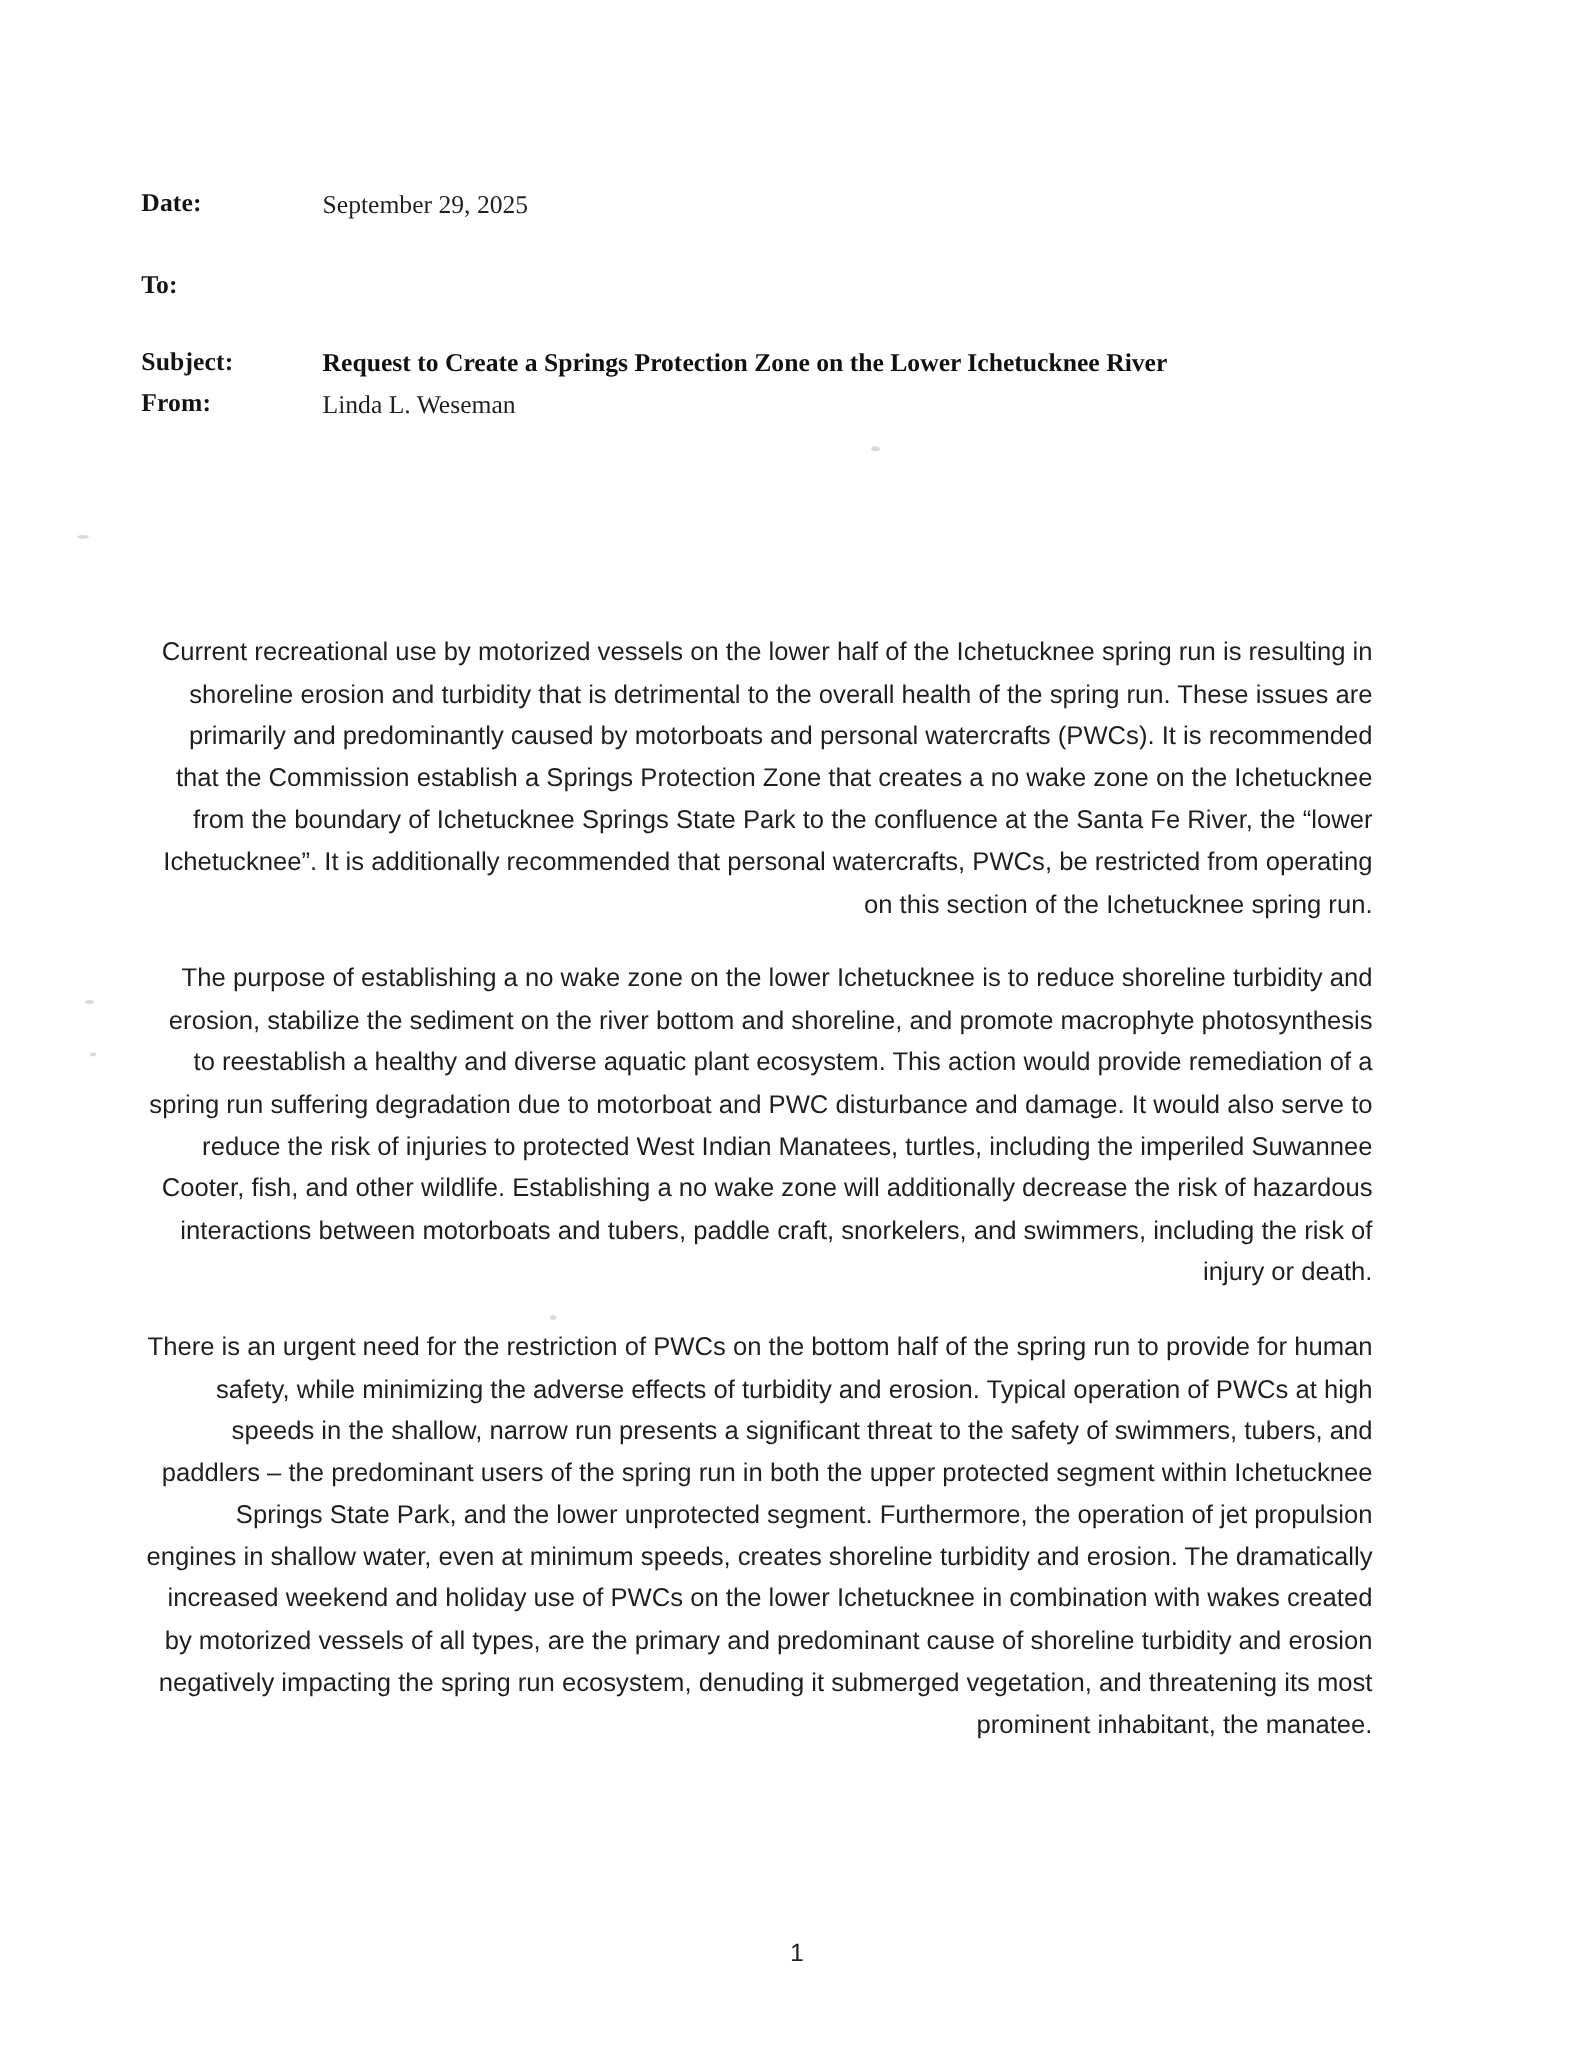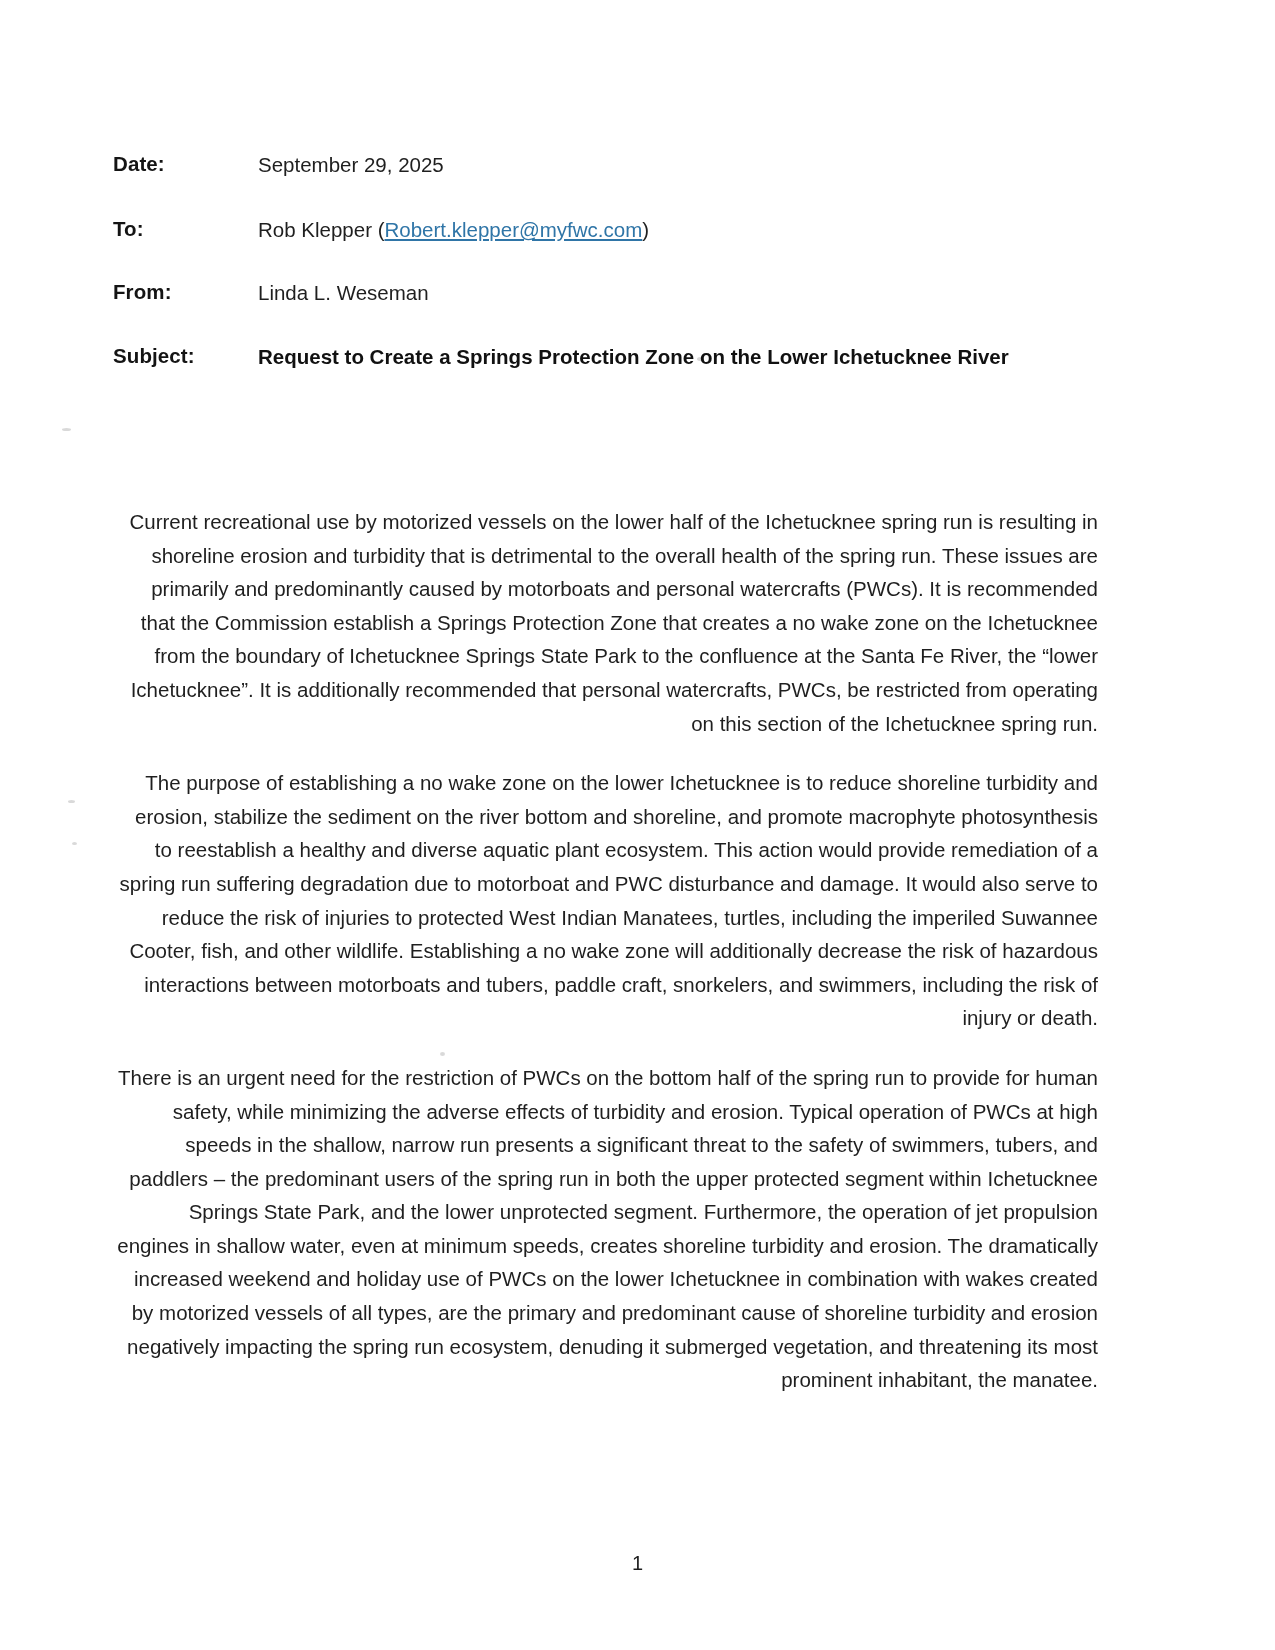--- a/index.html
+++ b/index.html
@@ -39,20 +39,21 @@
     left: 113px;
     top: 148px;
     width: 980px;
   }
 
   
   .hdr-row {
     display: flex;
     align-items: flex-start;
     margin-bottom: 28px;
+    font-family: Liberation Serif, serif;
   }
   .hdr-label {
     flex: 0 0 145px;
     font-size: 20.5px;
     font-weight: bold;
     line-height: 1.55;
     color: #141414;
     letter-spacing: 0.1px;
   }
   .hdr-value {
@@ -119,34 +120,31 @@
   <div class="content">
 
     <div class="hdr-row date-row">
       <div class="hdr-label">Date:</div>
       <div class="hdr-value">September 29, 2025</div>
     </div>
 
     <div class="hdr-row to-row">
       <div class="hdr-label">To:</div>
       <div class="hdr-value">
-        <div class="recip-line">
-          <span>Rob Klepper</span><span> (</span><a class="email" href="#">Robert.klepper@myfwc.com</a><span>)</span>
-        </div>
       </div>
+    </div>
+
+    <div class="hdr-row subject-row">
+      <div class="hdr-label">Subject:</div>
+      <div class="hdr-value bold">Request to Create a Springs Protection Zone on the Lower Ichetucknee River</div>
     </div>
 
     <div class="hdr-row from-row">
       <div class="hdr-label">From:</div>
       <div class="hdr-value">Linda L. Weseman</div>
-    </div>
-
-    <div class="hdr-row subject-row">
-      <div class="hdr-label">Subject:</div>
-      <div class="hdr-value bold">Request to Create a Springs Protection Zone on the Lower Ichetucknee River</div>
     </div>
 
   </div>
 
   <div class="body-block">
     <p class="para">Current recreational use by motorized vessels on the lower half of the Ichetucknee spring run is resulting in shoreline erosion and turbidity that is detrimental to the overall health of the spring run.  These issues are primarily and predominantly caused by motorboats and personal watercrafts (PWCs).  It is recommended that the Commission establish a Springs Protection Zone that creates a no wake zone on the Ichetucknee from the boundary of Ichetucknee Springs State Park to the confluence at the Santa Fe River, the “lower Ichetucknee”.  It is additionally recommended that personal watercrafts, PWCs, be restricted from operating on this section of the Ichetucknee spring run.</p>
     <p class="para">The purpose of establishing a no wake zone on the lower Ichetucknee is to reduce shoreline turbidity and erosion, stabilize the sediment on the river bottom and shoreline, and promote macrophyte photosynthesis to reestablish a healthy and diverse aquatic plant ecosystem.  This action would provide remediation of a spring run suffering degradation due to motorboat and PWC disturbance and damage.  It would also serve to reduce the risk of injuries to protected West Indian Manatees, turtles, including the imperiled Suwannee Cooter, fish, and other wildlife.  Establishing a no wake zone will additionally decrease the risk of hazardous interactions between motorboats and tubers, paddle craft, snorkelers, and swimmers, including the risk of injury or death.</p>
     <p class="para">There is an urgent need for the restriction of PWCs on the bottom half of the spring run to provide for human safety, while minimizing the adverse effects of turbidity and erosion.  Typical operation of PWCs at high speeds in the shallow, narrow run presents a significant threat to the safety of swimmers, tubers, and paddlers – the predominant users of the spring run in both the upper protected segment within Ichetucknee Springs State Park, and the lower unprotected segment.  Furthermore, the operation of jet propulsion engines in shallow water, even at minimum speeds, creates shoreline turbidity and erosion.   The dramatically increased weekend and holiday use of PWCs on the lower Ichetucknee in combination with wakes created by motorized vessels of all types, are the primary and predominant cause of shoreline turbidity and erosion negatively impacting the spring run ecosystem, denuding it submerged vegetation, and threatening its most prominent inhabitant, the manatee.</p>
   </div>
 

